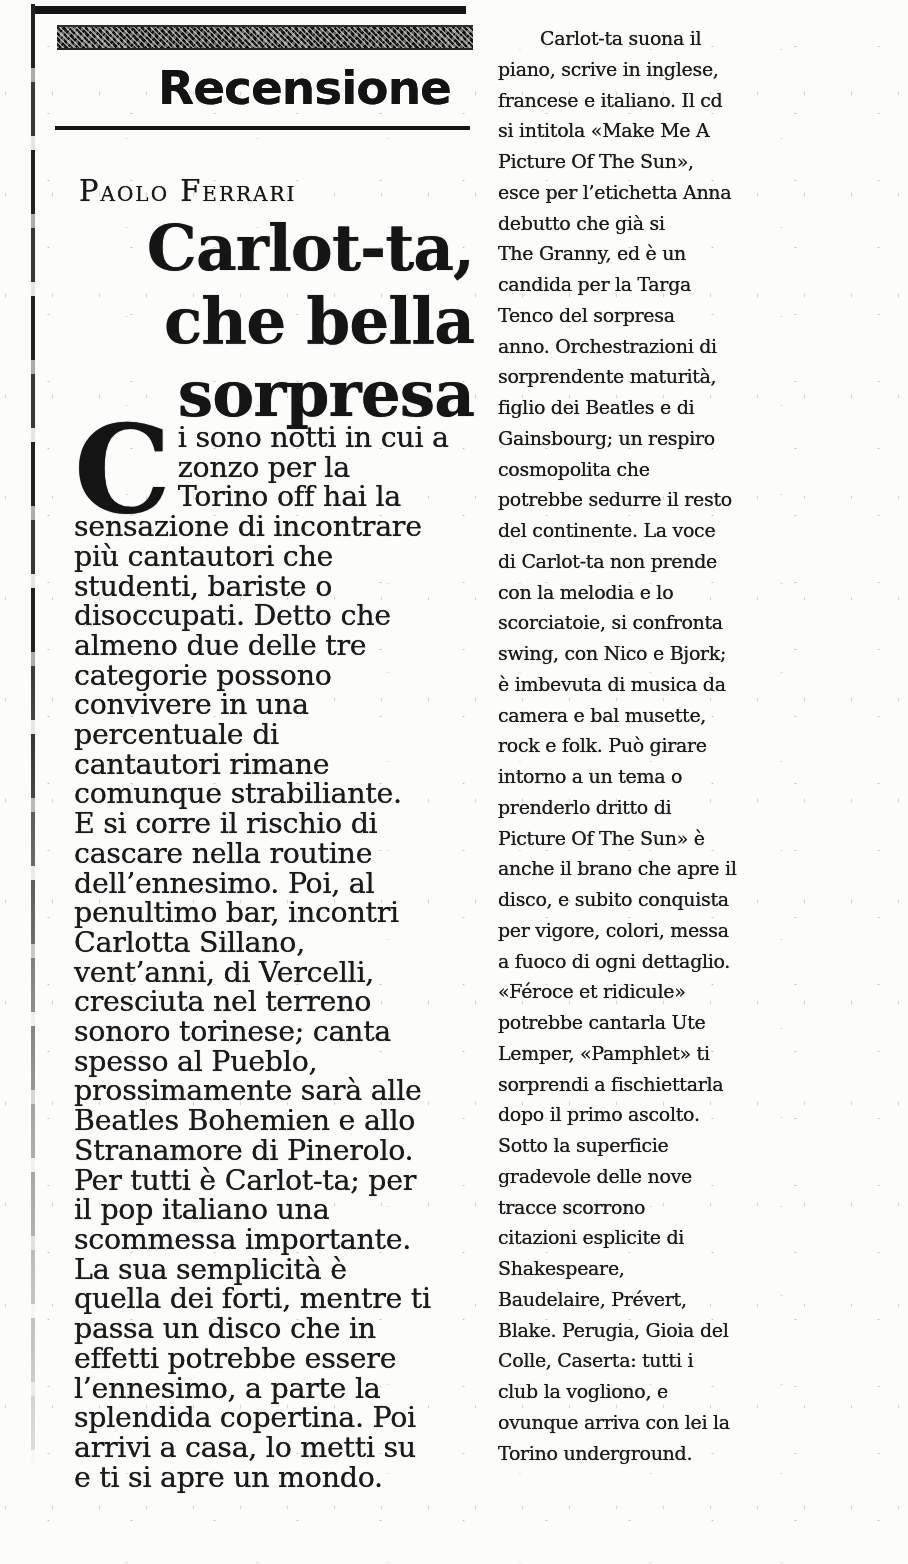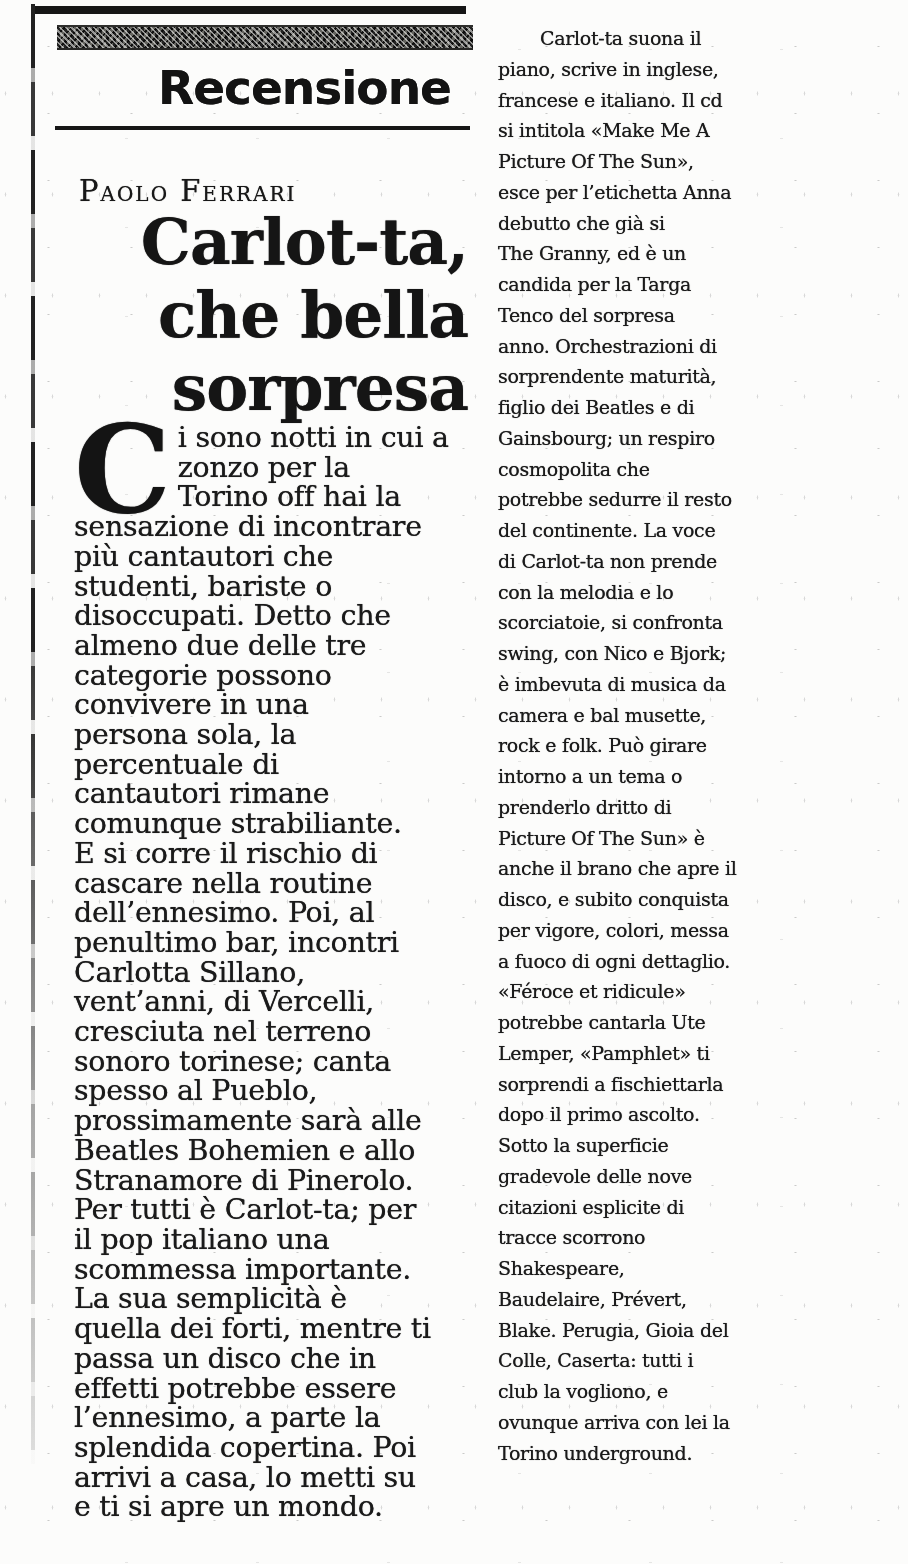--- a/index.html
+++ b/index.html
@@ -37,21 +37,21 @@
     margin:0;font-family:"DejaVu Sans","Liberation Sans",sans-serif;
     font-weight:700;font-size:47px;line-height:1.1;letter-spacing:-1px;color:#131313;
     text-shadow:0 0 .6px rgba(10,10,10,.8);
   }
   .header-rule{position:absolute;left:55px;top:126px;width:415px;height:4px;background:#161616;}
   .byline{
     position:absolute;left:79px;top:150px;font-size:29px;font-variant:small-caps;
     letter-spacing:2px;color:#181818;text-shadow:0 0 .7px rgba(15,15,15,.8);margin-top:24px;
   }
   .title{
-    position:absolute;left:55px;top:194px;width:401px;margin:12px;text-align:right;
+    position:absolute;left:55px;top:194px;width:401px;margin:18px;text-align:right;
     font-weight:700;font-size:63px;line-height:73px;letter-spacing:-1px;color:#151515;
     text-shadow:0 0 .8px rgba(15,15,15,.75);
   }
   .col{position:absolute;text-shadow:0 0 .7px rgba(20,20,20,.85);letter-spacing:-.3px;}
   .col-left{left:74px;top:423px;width:392px;font-size:28.5px;line-height:29.7px;}
   .col-right{left:498px;top:23px;width:392px;font-size:19px;line-height:30.75px;}
   .line{white-space:nowrap;}
   .col-right .lines .line:first-child{text-indent:42px;}
   .dropcap{
     float:left;font-weight:700;font-size:122px;line-height:86px;height:86px;
@@ -85,21 +85,20 @@
         <div class="line">i sono notti in cui a</div>
         <div class="line">zonzo per la</div>
         <div class="line">Torino off hai la</div>
         <div class="line">sensazione di incontrare</div>
         <div class="line">più cantautori che</div>
         <div class="line">studenti, bariste o</div>
         <div class="line">disoccupati. Detto che</div>
         <div class="line">almeno due delle tre</div>
         <div class="line">categorie possono</div>
         <div class="line">convivere in una</div>
-        <div class="line">persona sola, la</div>
         <div class="line">percentuale di</div>
         <div class="line">cantautori rimane</div>
         <div class="line">comunque strabiliante.</div>
         <div class="line">E si corre il rischio di</div>
         <div class="line">cascare nella routine</div>
         <div class="line">dell’ennesimo. Poi, al</div>
         <div class="line">penultimo bar, incontri</div>
         <div class="line">Carlotta Sillano,</div>
         <div class="line">vent’anni, di Vercelli,</div>
         <div class="line">cresciuta nel terreno</div>
@@ -155,22 +154,22 @@
         <div class="line">disco, e subito conquista</div>
         <div class="line">per vigore, colori, messa</div>
         <div class="line">a fuoco di ogni dettaglio.</div>
         <div class="line">«Féroce et ridicule»</div>
         <div class="line">potrebbe cantarla Ute</div>
         <div class="line">Lemper, «Pamphlet» ti</div>
         <div class="line">sorprendi a fischiettarla</div>
         <div class="line">dopo il primo ascolto.</div>
         <div class="line">Sotto la superficie</div>
         <div class="line">gradevole delle nove</div>
+        <div class="line">tracce scorrono</div>
         <div class="line">citazioni esplicite di</div>
-        <div class="line">tracce scorrono</div>
         <div class="line">Shakespeare,</div>
         <div class="line">Baudelaire, Prévert,</div>
         <div class="line">Blake. Perugia, Gioia del</div>
         <div class="line">Colle, Caserta: tutti i</div>
         <div class="line">club la vogliono, e</div>
         <div class="line">ovunque arriva con lei la</div>
         <div class="line">Torino underground.</div>
       </div>
   </div>
 </div>

